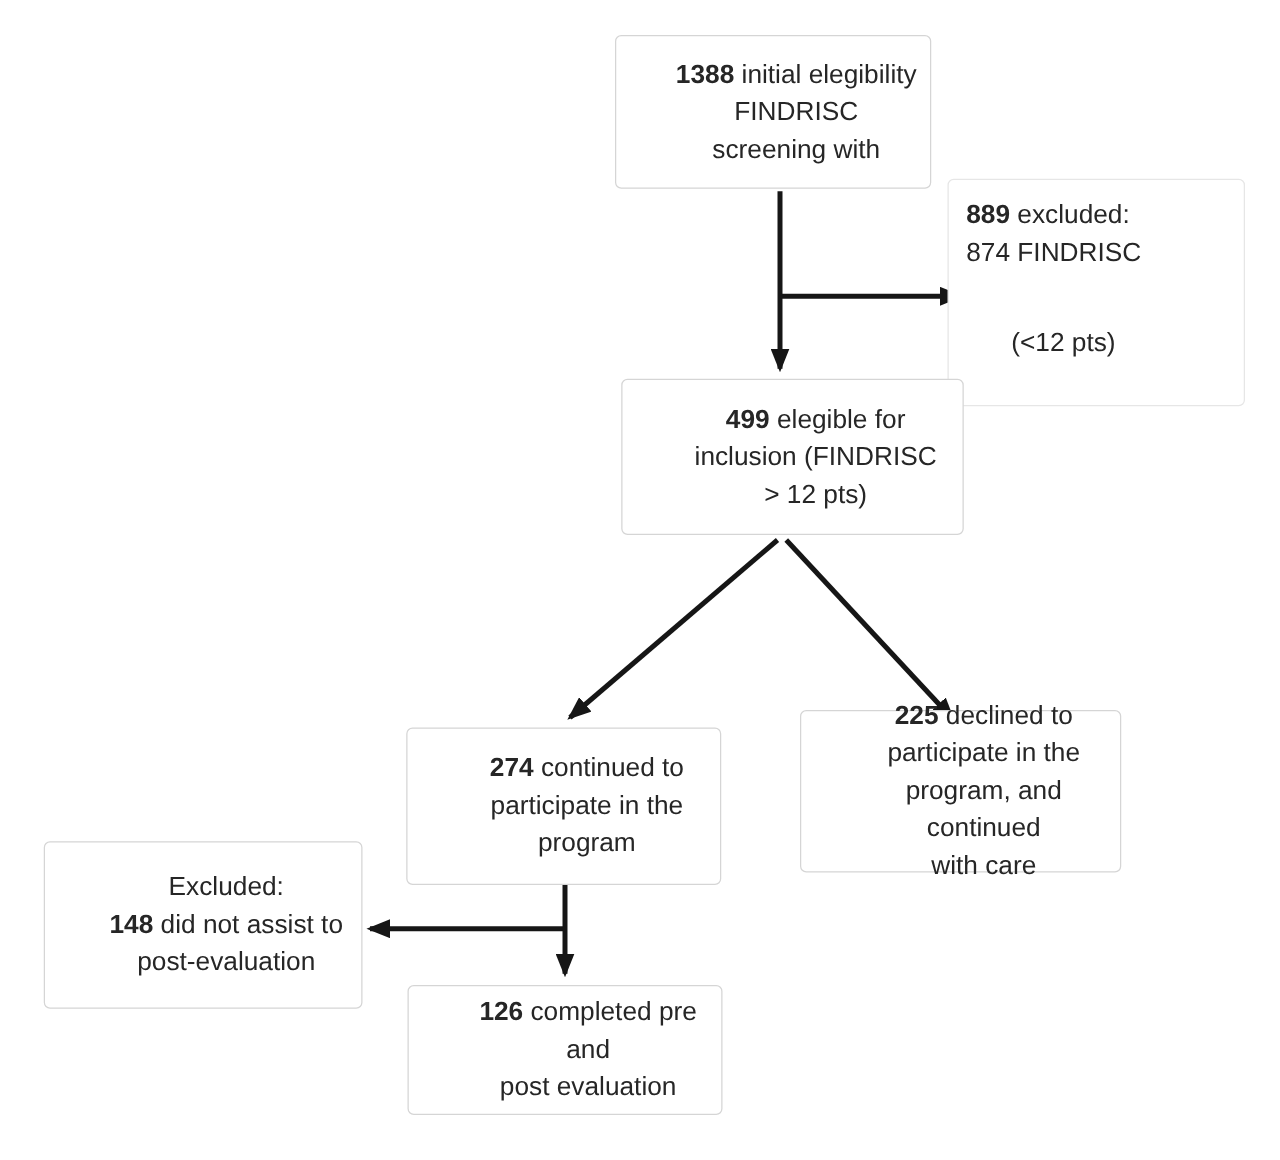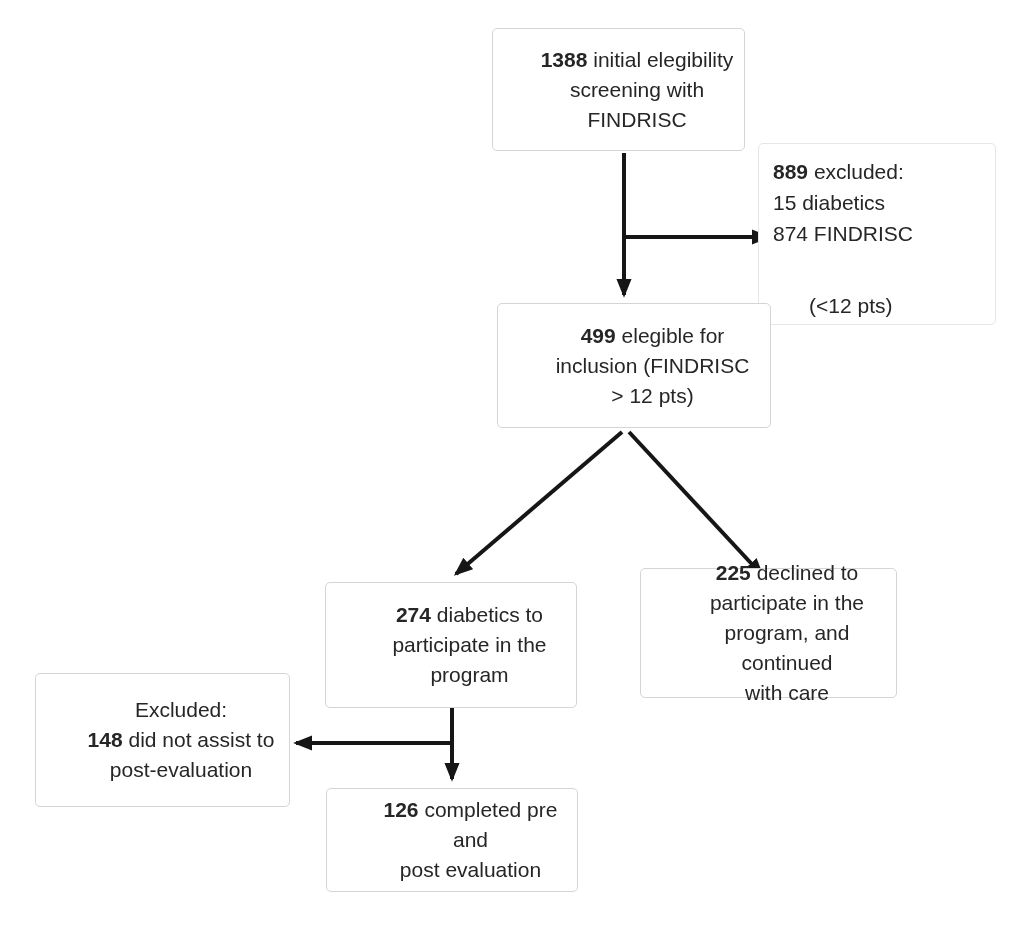--- a/index.html
+++ b/index.html
@@ -59,39 +59,38 @@
       <line x1="624" y1="237" x2="768" y2="237" marker-end="url(#ah)"></line>
       <line x1="622" y1="432" x2="456" y2="574" marker-end="url(#ah)"></line>
       <line x1="629" y1="432" x2="762" y2="575" marker-end="url(#ah)"></line>
       <line x1="452" y1="707" x2="452" y2="779" marker-end="url(#ah)"></line>
       <line x1="452" y1="743" x2="296" y2="743" marker-end="url(#ah)"></line>
     </g>
   </svg>
 
   <div class="box" style="left:492px;top:28px;width:253px;height:123px;">
     <div><b>1388</b><span> initial elegibility</span></div>
+    <div><span>FINDRISC</span></div>
     <div><span>screening with</span></div>
-    <div><span>FINDRISC</span></div>
   </div>
 
   <div class="box faint" style="left:758px;top:143px;width:238px;height:182px;">
     <div><b>889</b><span> excluded:</span></div>
-    <div><span>15 diabetics</span></div>
     <div><span>874 FINDRISC</span></div>
     <div class="indent"><span>(&lt;12 pts)</span></div>
   </div>
 
   <div class="box" style="left:497px;top:303px;width:274px;height:125px;">
     <div><b>499</b><span> elegible  for</span></div>
     <div><span>inclusion (FINDRISC</span></div>
     <div><span>&gt; 12 pts)</span></div>
   </div>
 
   <div class="box" style="left:325px;top:582px;width:252px;height:126px;">
-    <div><b>274</b><span>  diabetics to</span></div>
+    <div><b>274</b><span>  continued to</span></div>
     <div><span>participate in the</span></div>
     <div><span>program</span></div>
   </div>
 
   <div class="box" style="left:640px;top:568px;width:257px;height:130px;">
     <div><b>225</b><span> declined to</span></div>
     <div><span>participate in the</span></div>
     <div><span>program, and continued</span></div>
     <div><span>with care</span></div>
   </div>

